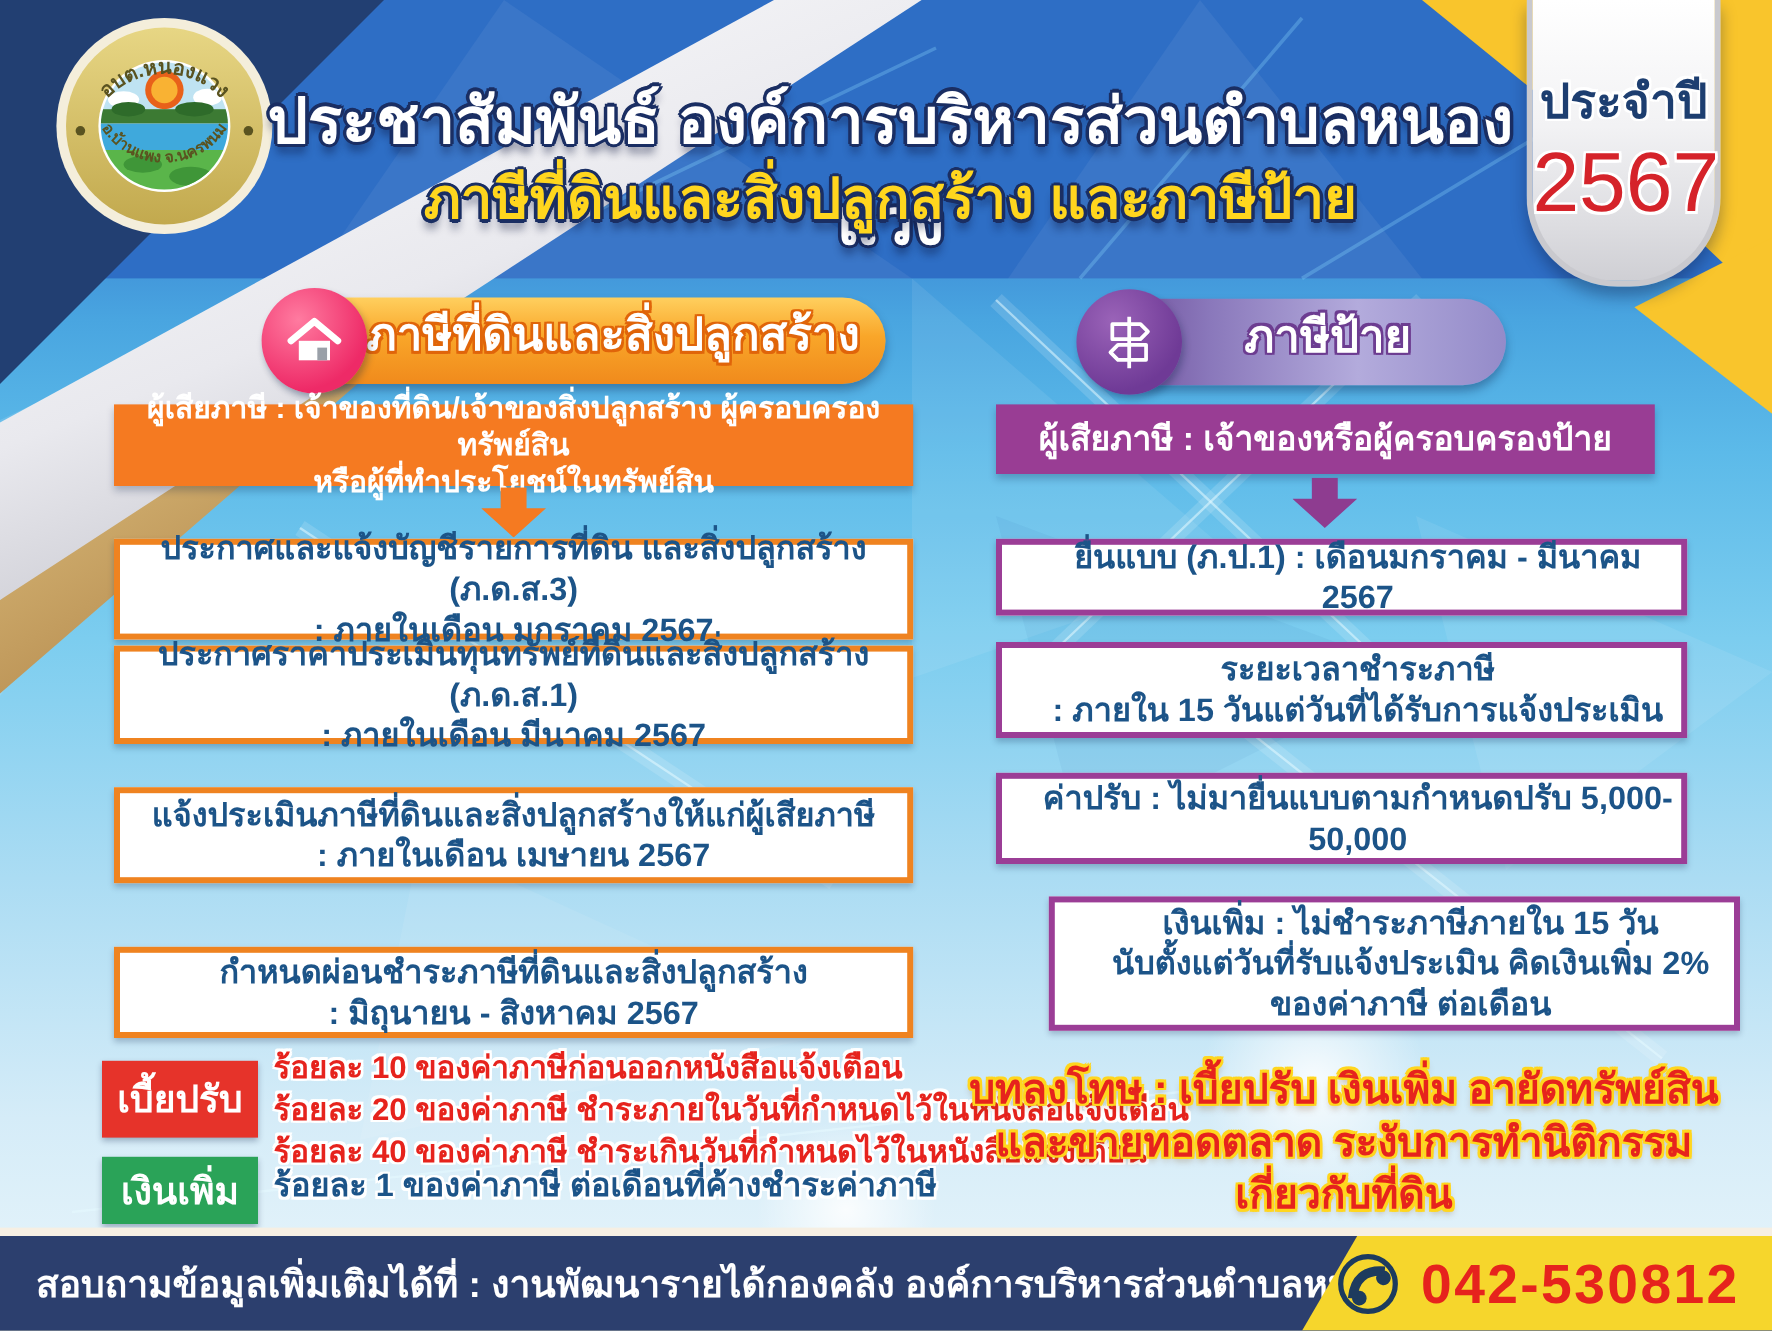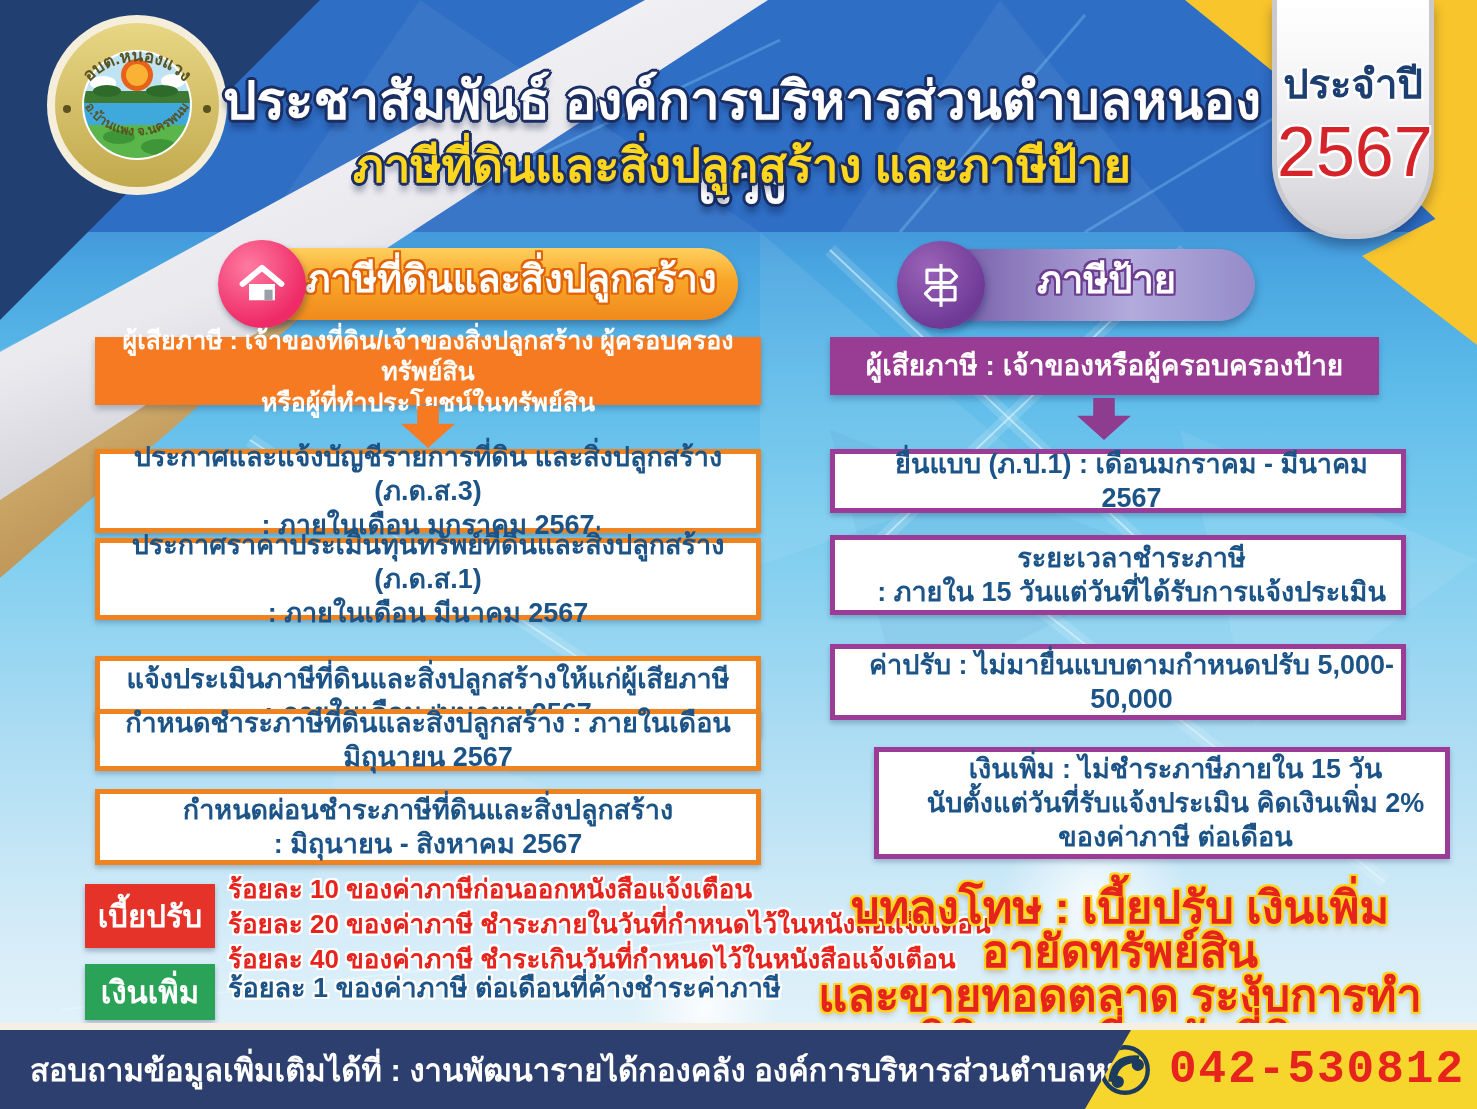--- a/index.html
+++ b/index.html
@@ -50,27 +50,27 @@
   .ob4{top:709px;height:52px;} .ob5{top:789px;height:66px;}
   .pb1{top:449px;height:54px;} .pb2{top:535px;height:70px;} .pb3{top:644px;height:66px;} .pb4{top:747px;height:102px;margin-left:44px;}
 
   
   .badge{color:#fff;font-weight:800;display:flex;align-items:center;justify-content:center;box-shadow:0 3px 5px rgba(10,30,70,.3);}
   .badge-red{left:85px;top:884px;width:130px;height:64px;background:#e6332a;font-size:31px;}
   .badge-green{left:85px;top:952px;width:130px;height:56px;background:#2aa358;font-size:31px;margin-top:12px;}
   .fine-lines{left:228px;top:872px;width:560px;}
   .fine-line{font-size:26px;font-weight:800;color:#e6231d;line-height:35px;white-space:nowrap;}
   .surcharge-line{left:228px;top:966px;font-size:27px;font-weight:800;color:#1c5488;white-space:nowrap;}
-  .punishment{left:800px;top:886px;width:640px;text-align:center;font-size:45px;font-weight:800;color:#e6231d;line-height:44px;}
+  .punishment{left:800px;top:886px;width:640px;text-align:center;font-size:34px;font-weight:800;color:#e6231d;line-height:44px;}
 
   
   .footer-topline{left:0;top:1023px;width:100%;height:7px;background:#f6efe3;}
   .footer{left:0;top:1030px;width:100%;height:79px;background:#2c3f6e;}
   .footer-text{left:30px;top:1030px;height:79px;display:flex;align-items:center;font-size:31px;font-weight:800;color:#fff;white-space:nowrap;}
-  .phone-wedge{right:0;top:1030px;width:392px;height:79px;background:#f6d62c;clip-path:polygon(46px 0,100% 0,100% 100%,0 100%);display:flex;align-items:center;justify-content:center;gap:16px;font-family:Liberation Mono, monospace;}
+  .phone-wedge{right:0;top:1030px;width:392px;height:79px;background:#f6d62c;clip-path:polygon(46px 0,100% 0,100% 100%,0 100%);display:flex;align-items:center;justify-content:center;gap:16px;}
   .phone-number{font-size:46px;font-weight:800;color:#e6231d;letter-spacing:2px;}
 </style>
 </head>
 <body>
 
 <div class="poster">
 
   <svg class="bg" width="1477" height="1109" viewBox="0 0 1477 1109">
     <defs>
       <linearGradient id="silver" x1="0" y1="0" x2="0.6" y2="1">
@@ -211,23 +211,20 @@
     <span>: ภายในเดือน มกราคม 2567</span>
   </div>
   <div class="abs sched obox ob2">
     <span>ประกาศราคาประเมินทุนทรัพย์ที่ดินและสิ่งปลูกสร้าง (ภ.ด.ส.1)</span>
     <span>: ภายในเดือน มีนาคม 2567</span>
   </div>
   <div class="abs sched obox ob3">
     <span>แจ้งประเมินภาษีที่ดินและสิ่งปลูกสร้างให้แก่ผู้เสียภาษี</span>
     <span>: ภายในเดือน เมษายน 2567</span>
   </div>
-  <div class="abs sched obox ob4">
-    <span>กำหนดชำระภาษีที่ดินและสิ่งปลูกสร้าง : ภายในเดือน มิถุนายน 2567</span>
-  </div>
   <div class="abs sched obox ob5">
     <span>กำหนดผ่อนชำระภาษีที่ดินและสิ่งปลูกสร้าง</span>
     <span>: มิถุนายน - สิงหาคม 2567</span>
   </div>
 
   <div class="abs sched pbox pb1">
     <span>ยื่นแบบ (ภ.ป.1) : เดือนมกราคม - มีนาคม 2567</span>
   </div>
   <div class="abs sched pbox pb2">
     <span>ระยะเวลาชำระภาษี</span>

